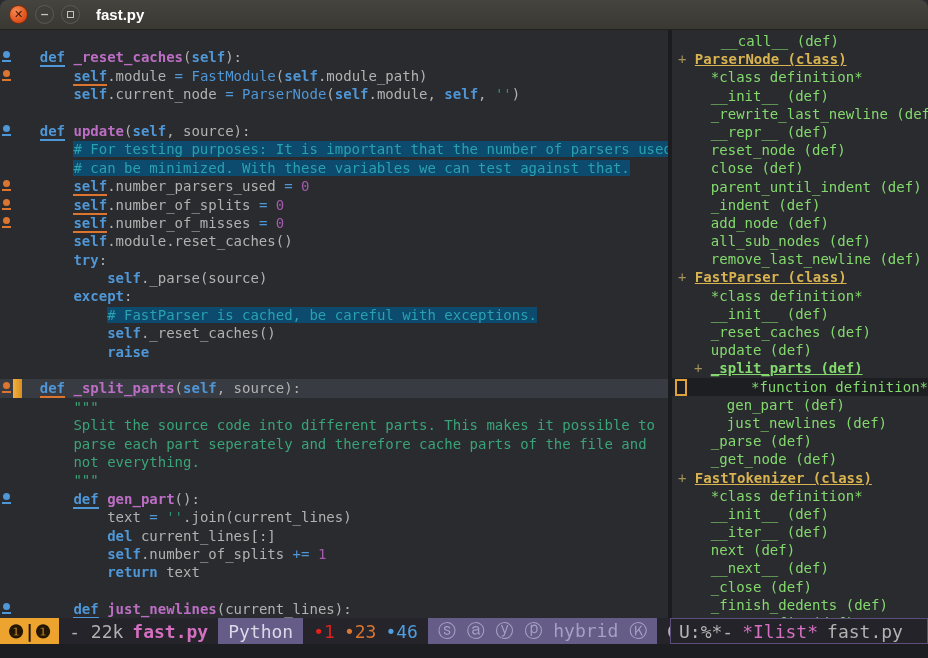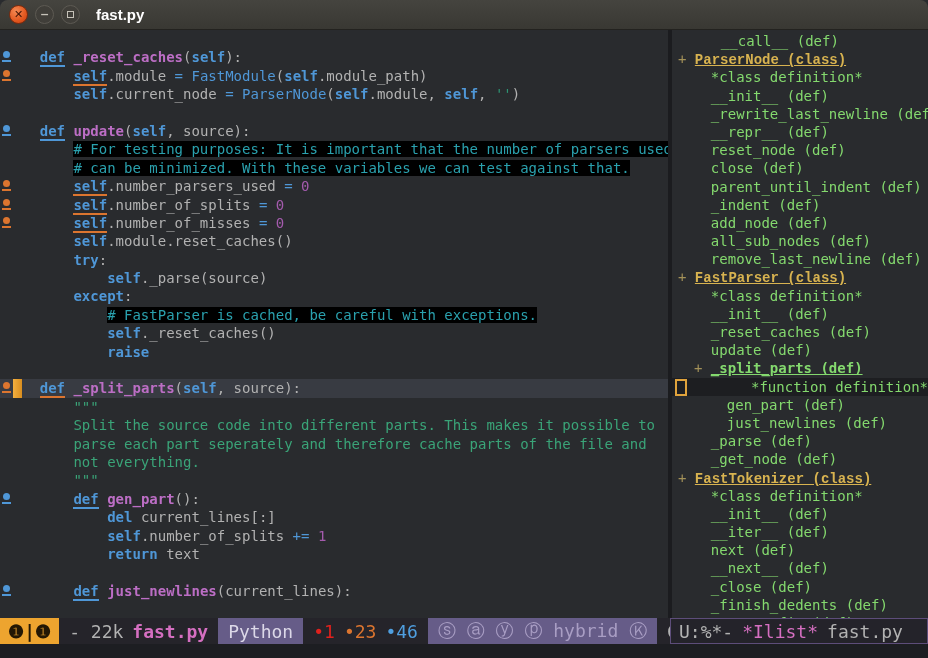--- a/index.html
+++ b/index.html
@@ -31,29 +31,29 @@
   .tk-kwu{color:#4f97d7;font-weight:bold;border-bottom:2px solid #4f97d7;}
   .tk-kwo{color:#4f97d7;font-weight:bold;border-bottom:2px solid #dc752f;}
   .tk-self{color:#4f97d7;font-weight:bold;}
   .tk-selfo{color:#4f97d7;font-weight:bold;border-bottom:2px solid #dc752f;}
   .tk-fn{color:#bc6ec5;font-weight:bold;}
   .tk-type{color:#4f97d7;}
   .tk-op{color:#4f97d7;}
   .tk-num{color:#a45bad;}
   .tk-str{color:#2d9574;}
   .tk-doc{color:#3aa478;}
-  .tk-com{color:#2aa1ae;background:#000000;}
+  .tk-com{color:#2aa1ae;background:#0c4a6e;}
   .divider{width:4px;background:#1b1c1f;height:588px;}
   
   .sidebar{width:256px;height:588px;overflow:hidden;font-size:14px;padding-top:2px;box-sizing:border-box;}
   .sb-row{position:relative;height:18.2px;line-height:18.2px;white-space:pre;}
   .sb-row.cur{background:#1d1e21;}
   .sb-plus{color:#a39158;}
   .sb-def{color:#84d96e;}
-  .sb-class{color:#d8b350;font-weight:bold;text-decoration:underline;font-family:Liberation Mono, monospace;}
+  .sb-class{color:#d8b350;font-weight:bold;text-decoration:underline;}
   .sb-sel{color:#84d96e;font-weight:bold;text-decoration:underline;}
   .hollow-cursor{position:absolute;left:3px;top:1px;width:8px;height:13px;border:2px solid #e0a33c;}
   
   .modelines{display:flex;height:26px;font-size:18px;}
   .ml-left{width:670px;display:flex;align-items:stretch;background:#25242a;overflow:hidden;}
   .seg{display:flex;align-items:center;padding:0 10px;white-space:pre;}
   .seg-winnum{background:#eda42f;color:#231704;font-weight:bold;padding:0 8px;}
   .seg-dark{background:#25242a;color:#b2b2b2;}
   .seg-purple{background:#665c88;color:#dcd8e8;}
   .bufname{color:#d56fc1;font-weight:bold;margin-left:9px;}
@@ -103,20 +103,21 @@
         <div class="code-line"><span class="code-text"><span class="tk-base">            </span><span class="tk-self">self</span><span class="tk-base">._reset_caches()</span></span></div>
         <div class="code-line"><span class="code-text"><span class="tk-base">            </span><span class="tk-kw">raise</span></span></div>
         <div class="code-line"><span class="code-text"></span></div>
         <div class="code-line hl"><span class="marker m-ob"><i class="dot"></i><i class="dash"></i><i class="bar"></i></span><span class="code-text"><span class="tk-base">    </span><span class="tk-kwo">def</span><span class="tk-base"> </span><span class="tk-fn">_split_parts</span><span class="tk-base">(</span><span class="tk-self">self</span><span class="tk-base">, source):</span></span></div>
         <div class="code-line"><span class="code-text"><span class="tk-base">        </span><span class="tk-doc">"""</span></span></div>
         <div class="code-line"><span class="code-text"><span class="tk-base">        </span><span class="tk-doc">Split the source code into different parts. This makes it possible to</span></span></div>
         <div class="code-line"><span class="code-text"><span class="tk-base">        </span><span class="tk-doc">parse each part seperately and therefore cache parts of the file and</span></span></div>
         <div class="code-line"><span class="code-text"><span class="tk-base">        </span><span class="tk-doc">not everything.</span></span></div>
         <div class="code-line"><span class="code-text"><span class="tk-base">        </span><span class="tk-doc">"""</span></span></div>
         <div class="code-line"><span class="marker m-b"><i class="dot"></i><i class="dash"></i></span><span class="code-text"><span class="tk-base">        </span><span class="tk-kwu">def</span><span class="tk-base"> </span><span class="tk-fn">gen_part</span><span class="tk-base">():</span></span></div>
+        <div class="code-line"><span class="code-text"><span class="tk-base">            text </span><span class="tk-op">=</span><span class="tk-base"> </span><span class="tk-str">''</span><span class="tk-base">.join(current_lines)</span></span></div>
         <div class="code-line"><span class="code-text"><span class="tk-base">            </span><span class="tk-kw">del</span><span class="tk-base"> current_lines[:]</span></span></div>
         <div class="code-line"><span class="code-text"><span class="tk-base">            </span><span class="tk-self">self</span><span class="tk-base">.number_of_splits </span><span class="tk-op">+=</span><span class="tk-base"> </span><span class="tk-num">1</span></span></div>
         <div class="code-line"><span class="code-text"><span class="tk-base">            </span><span class="tk-kw">return</span><span class="tk-base"> text</span></span></div>
         <div class="code-line"><span class="code-text"></span></div>
         <div class="code-line"><span class="marker m-b"><i class="dot"></i><i class="dash"></i></span><span class="code-text"><span class="tk-base">        </span><span class="tk-kwu">def</span><span class="tk-base"> </span><span class="tk-fn">just_newlines</span><span class="tk-base">(current_lines):</span></span></div>
       </div>
     <div class="divider"></div>
     <div class="sidebar">
         <div class="sb-row" style="padding-left: 32px;"><span class="sb-plus">  </span><span class="sb-def">__call__ (def)</span></div>
         <div class="sb-row" style="padding-left: 6px;"><span class="sb-plus">+ </span><span class="sb-class">ParserNode (class)</span></div>

